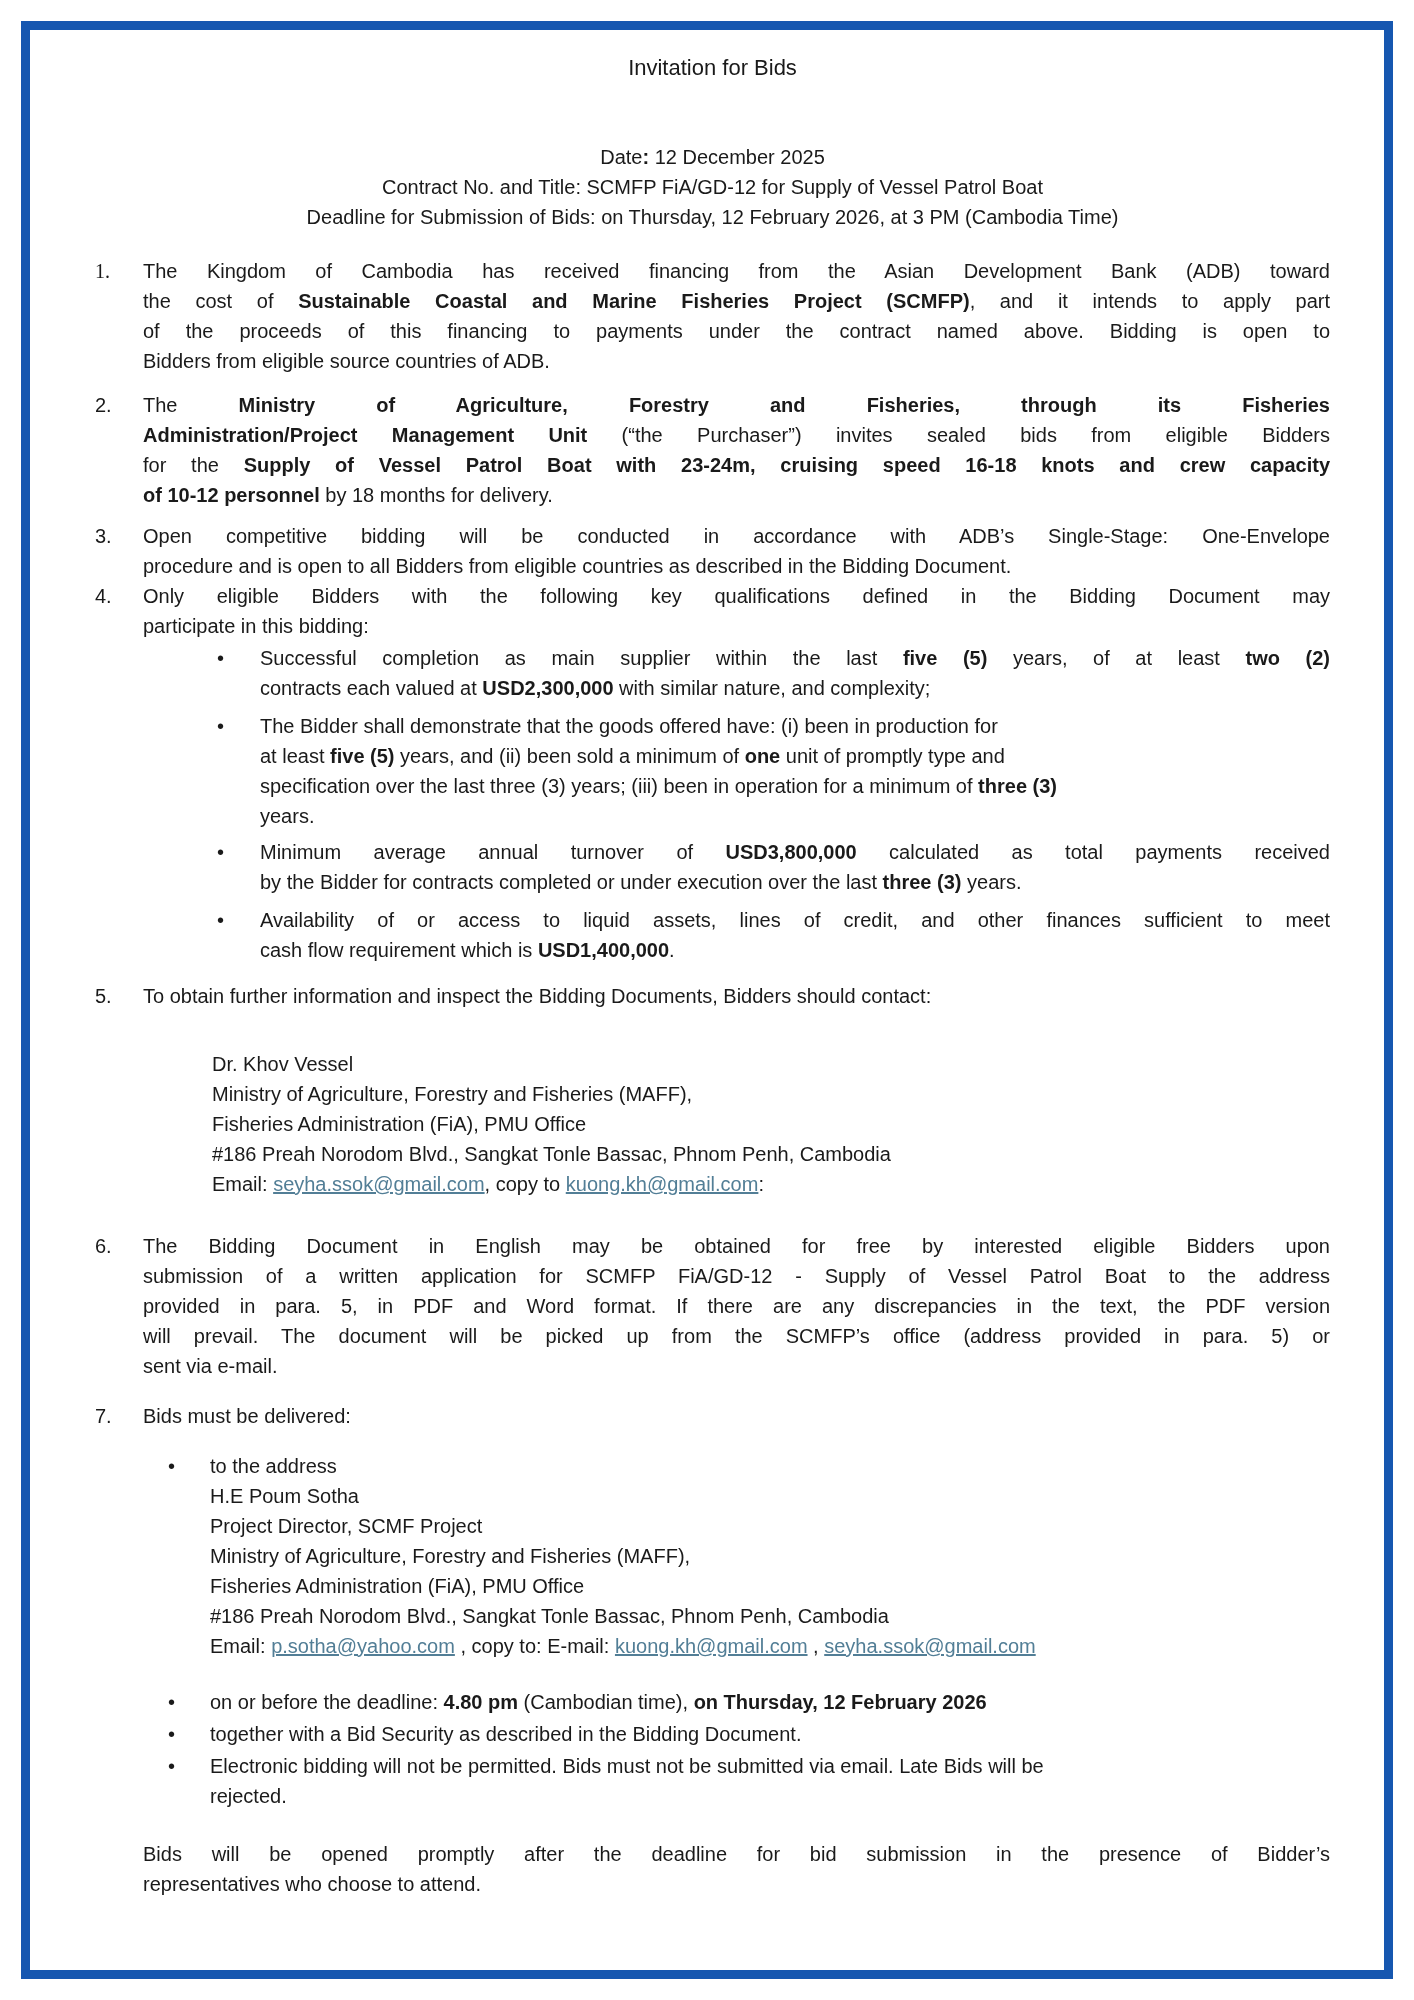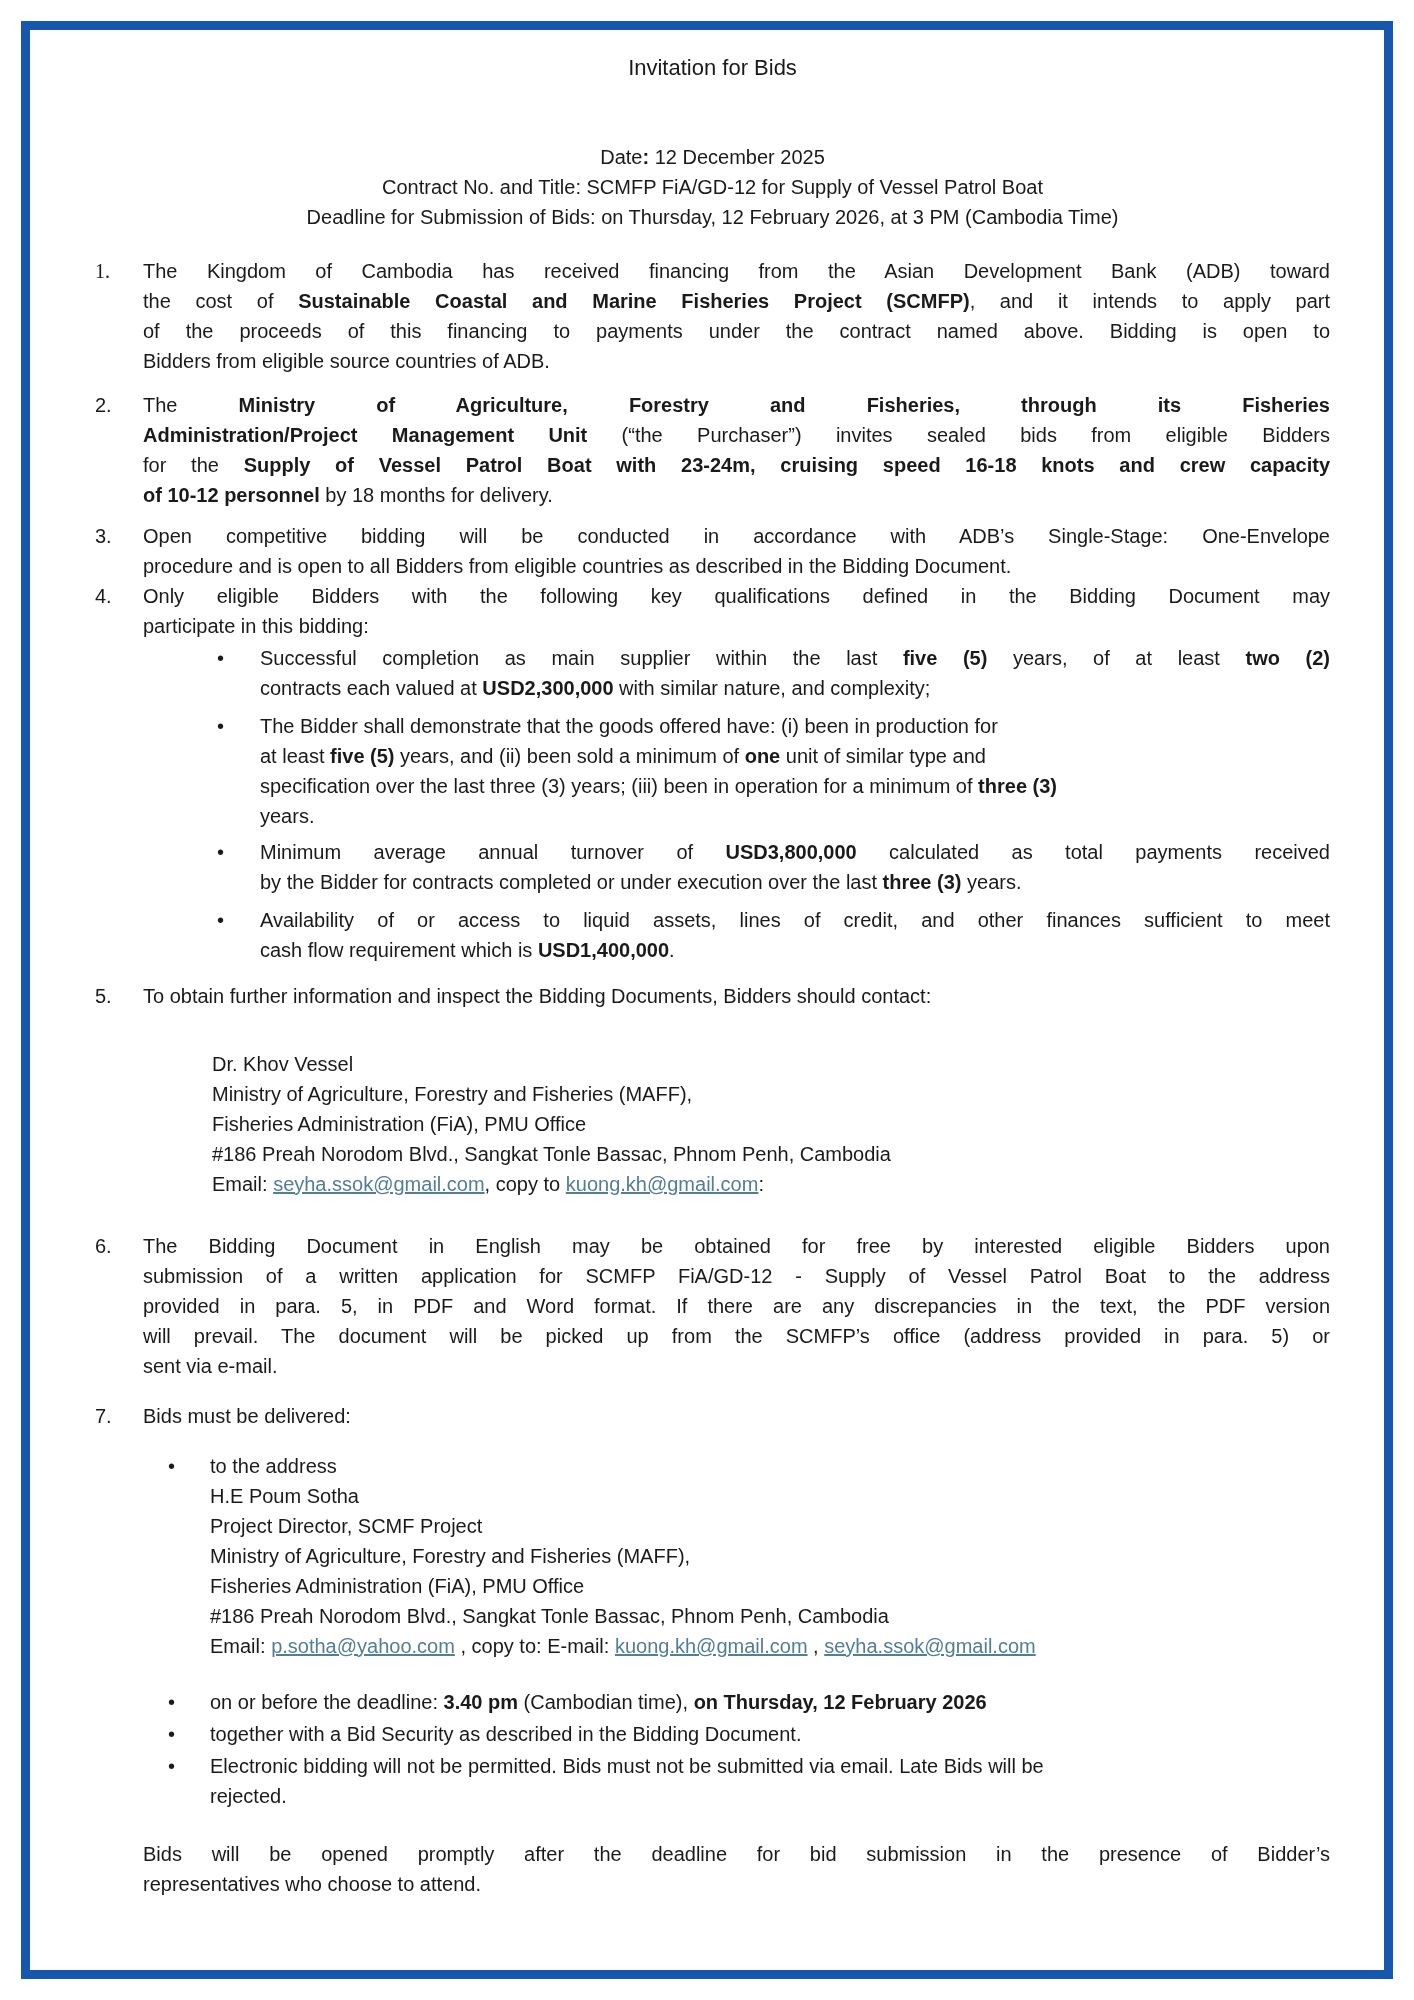--- a/index.html
+++ b/index.html
@@ -83,21 +83,21 @@
       <div class="marker">•</div>
       <div class="itext">
         <div class="line jl"><span>Successful completion as main supplier within the last </span><span class="b">five (5)</span><span> years, of at least </span><span class="b">two (2)</span></div>
         <div class="line"><span>contracts each valued at </span><span class="b">USD2,300,000</span><span> with similar nature, and complexity;</span></div>
       </div>
     </div>
     <div class="bullet bullet1" style="margin-top: 8px;">
       <div class="marker">•</div>
       <div class="itext">
         <div class="line"><span>The Bidder shall demonstrate that the goods offered have: (i) been in production for</span></div>
-        <div class="line"><span>at least </span><span class="b">five (5)</span><span> years, and (ii) been sold a minimum of </span><span class="b">one</span><span> unit of similar type and</span></div>
+        <div class="line"><span>at least </span><span class="b">five (5)</span><span> years, and (ii) been sold a minimum of </span><span class="b">one</span><span> unit of promptly type and</span></div>
         <div class="line"><span>specification over the last three (3) years; (iii) been in operation for a minimum of </span><span class="b">three (3)</span></div>
         <div class="line"><span>years.</span></div>
       </div>
     </div>
     <div class="bullet bullet1" style="margin-top: 6px;">
       <div class="marker">•</div>
       <div class="itext">
         <div class="line jl"><span>Minimum average annual turnover of </span><span class="b">USD3,800,000</span><span> calculated as total payments received</span></div>
         <div class="line"><span>by the Bidder for contracts completed or under execution over the last </span><span class="b">three (3)</span><span> years.</span></div>
       </div>
@@ -146,21 +146,21 @@
         <div class="line"><span>Project Director, SCMF Project</span></div>
         <div class="line"><span>Ministry of Agriculture, Forestry and Fisheries (MAFF),</span></div>
         <div class="line"><span>Fisheries Administration (FiA), PMU Office</span></div>
         <div class="line"><span>#186 Preah Norodom Blvd., Sangkat Tonle Bassac, Phnom Penh, Cambodia</span></div>
         <div class="line"><span>Email: </span><a href="#" class="lnk">p.sotha@yahoo.com</a><span> , copy to: E-mail: </span><a href="#" class="lnk">kuong.kh@gmail.com</a><span> , </span><a href="#" class="lnk">seyha.ssok@gmail.com</a></div>
       </div>
     </div>
     <div class="bullet bullet2" style="margin-top: 26px;">
       <div class="marker">•</div>
       <div class="itext">
-        <div class="line"><span>on or before the deadline: </span><span class="b">3.40 pm</span><span> (Cambodian time), </span><span class="b">on Thursday, 12 February 2026</span></div>
+        <div class="line"><span>on or before the deadline: </span><span class="b">4.80 pm</span><span> (Cambodian time), </span><span class="b">on Thursday, 12 February 2026</span></div>
       </div>
     </div>
     <div class="bullet bullet2" style="margin-top: 2px;">
       <div class="marker">•</div>
       <div class="itext">
         <div class="line"><span>together with a Bid Security as described in the Bidding Document.</span></div>
       </div>
     </div>
     <div class="bullet bullet2" style="margin-top: 2px;">
       <div class="marker">•</div>

